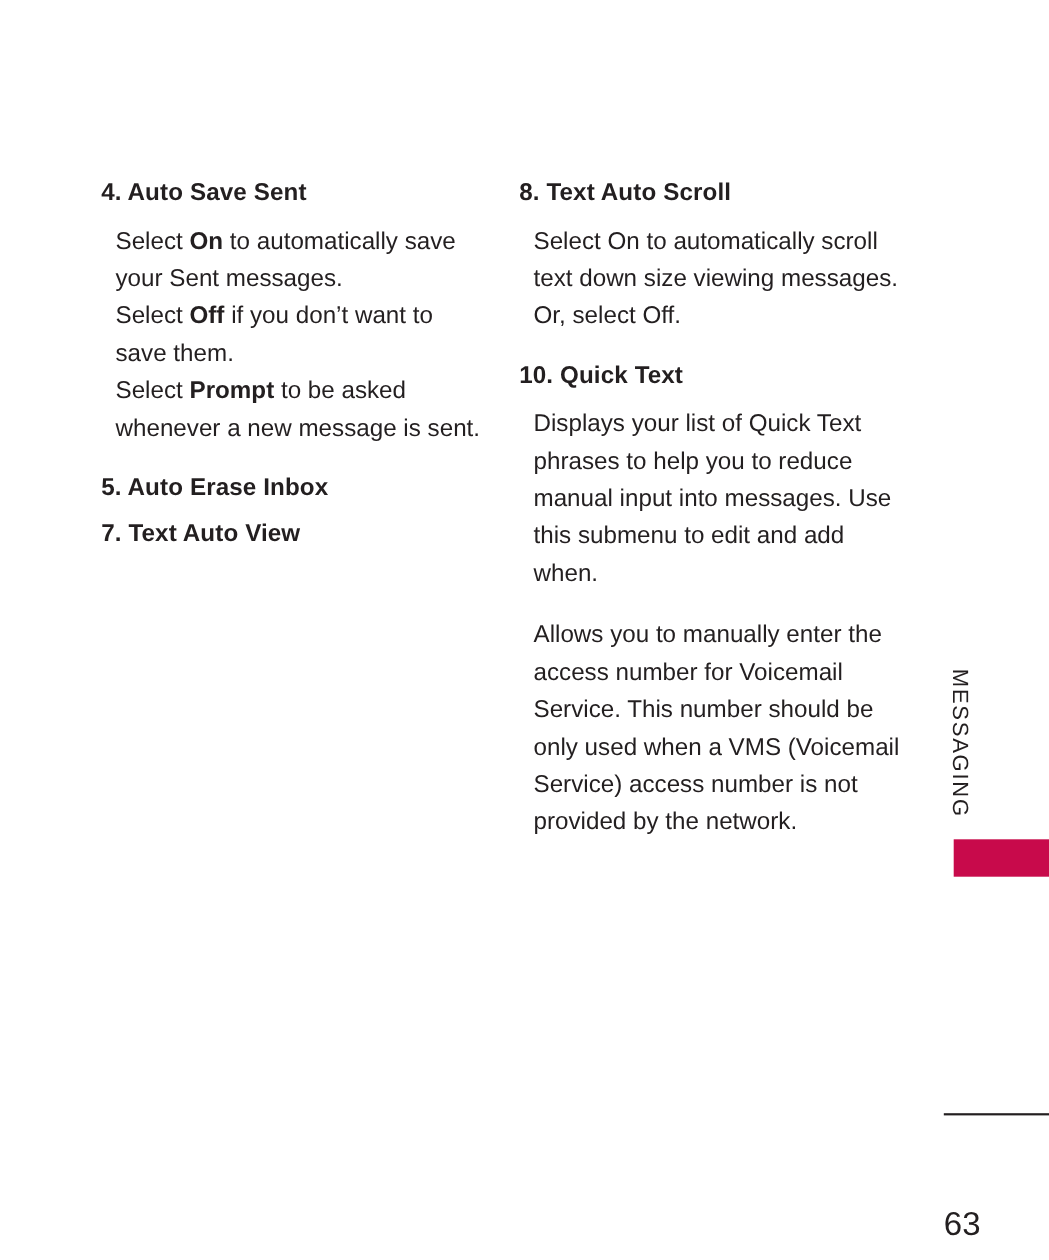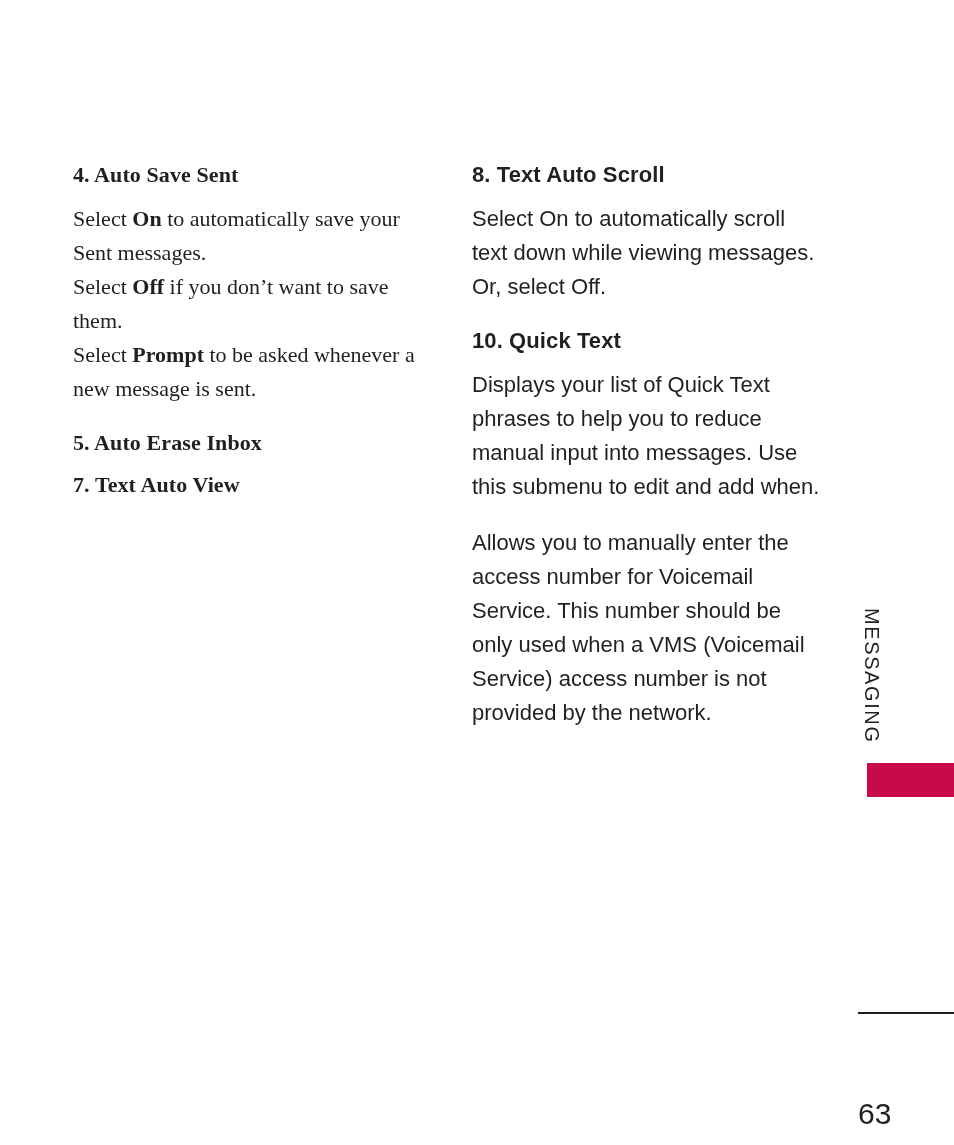--- a/index.html
+++ b/index.html
@@ -20,39 +20,39 @@
     position: absolute;
     inset: 0;
   }
 
   
   .column {
     position: absolute;
     top: 160px;
     width: 348px;
   }
-  .column-left  { left: 73px; font-family: Liberation Serif, serif; }
+  .column-left  { left: 92px; }
   .column-right { left: 472px; }
 
   .section { margin: 0 0 0 0; }
 
   .section-heading {
     font-size: 22px;
     font-weight: bold;
     line-height: 30px;
     letter-spacing: 0.1px;
     margin: 0 0 12px 0;
     white-space: nowrap;
   }
 
   .section-body {
     font-size: 22px;
     font-weight: normal;
     line-height: 34px;
-    margin: 0 0 22px 0;
+    margin: 0 0 22px 13px;
   }
 
   .section-body b { font-weight: bold; }
 
   
   .column .section:last-child .section-body { margin-bottom: 0; }
 
   
   .side-tab {
     position: absolute;
@@ -119,21 +119,21 @@
     <div class="section">
       <h2 class="section-heading">7. Text Auto View</h2>
     </div>
 
   </div>
 
   <div class="column column-right">
 
     <div class="section">
       <h2 class="section-heading">8. Text Auto Scroll</h2>
-      <p class="section-body">Select On to automatically scroll text down while viewing messages. Or, select Off.</p>
+      <p class="section-body">Select On to automatically scroll text down size viewing messages. Or, select Off.</p>
     </div>
 
 
     <div class="section">
       <h2 class="section-heading">10. Quick Text</h2>
       <p class="section-body">Displays your list of Quick Text phrases to help you to reduce manual input into messages. Use this submenu to edit and add when.</p>
     </div>
 
     <div class="section">
       <p class="section-body">Allows you to manually enter the access number for Voicemail Service. This number should be only used when a VMS (Voicemail Service) access number is not provided by the network.</p>

